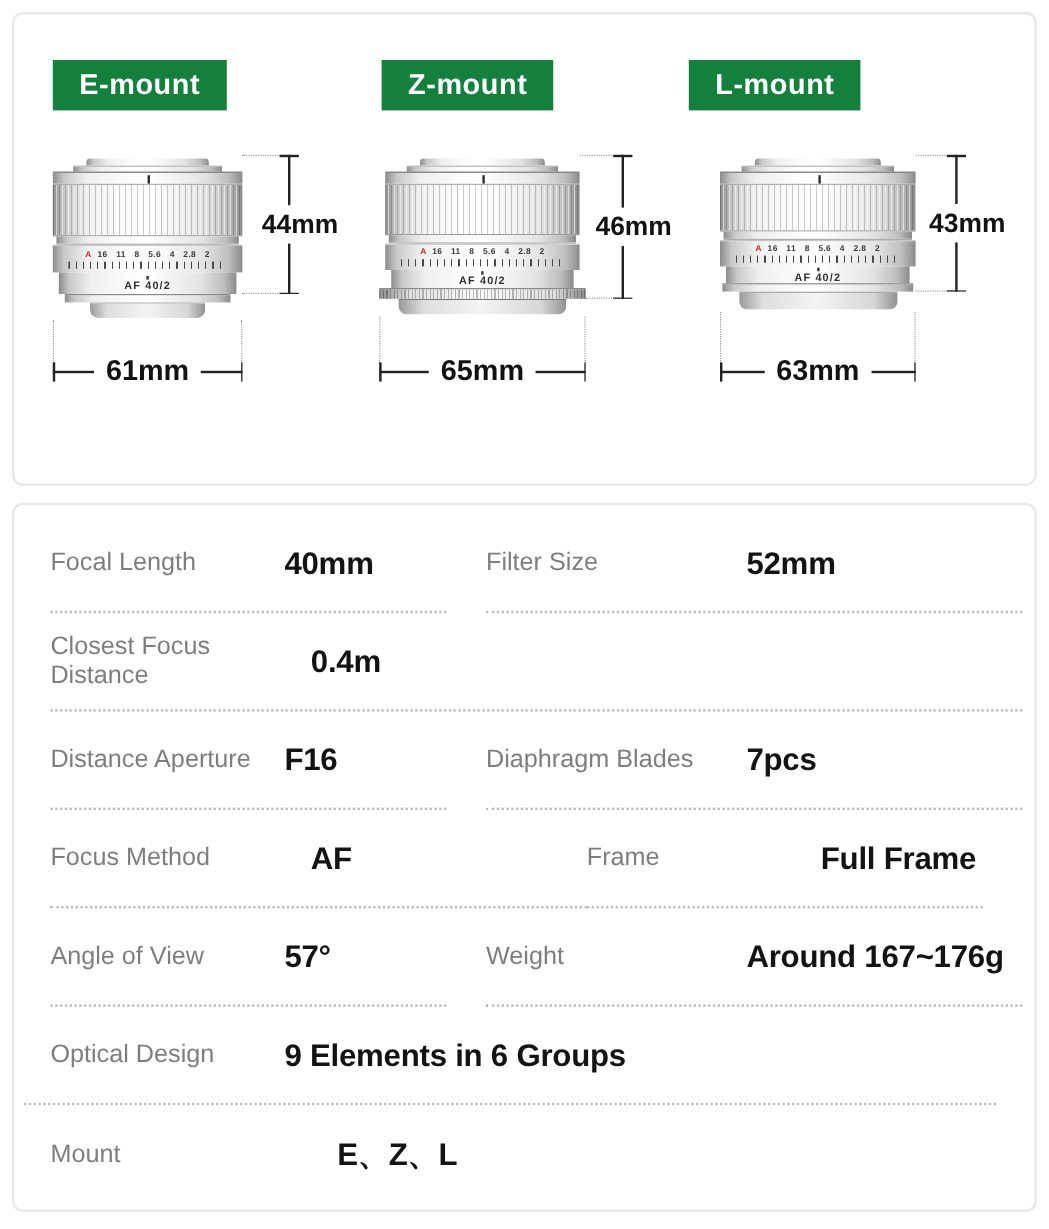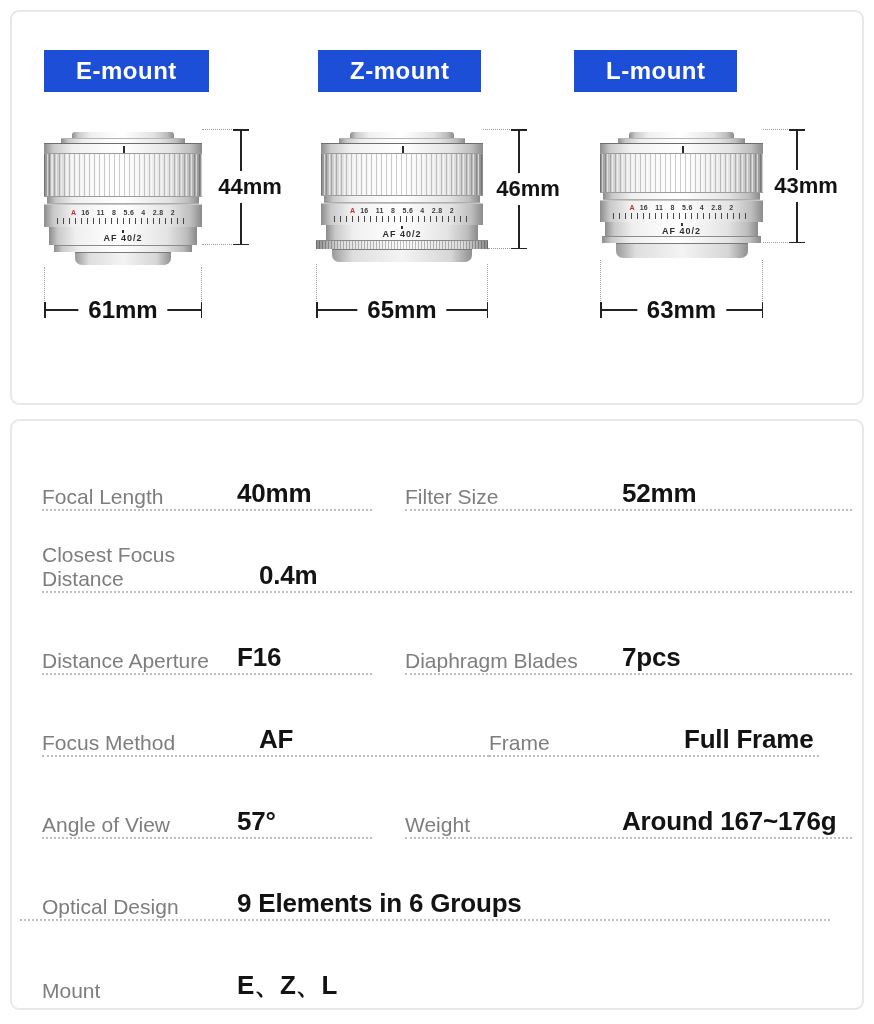--- a/index.html
+++ b/index.html
@@ -18,22 +18,22 @@
   
   .panel { position:absolute; top:0; height:100%; width:278px; }
   .p0 { left:0;     --lleft:32px; --lw:158px; --dimh:116px; --knurlh:44px; --aph:23px; --afh:18px;
         --hleft:32px; --hw:158px; --stepw:87%;  --steph:7px; --ringw:96px;  --ringh:13px; --lvtop:255px; }
   .p1 { left:278px; --lleft:31px; --lw:162px; --dimh:120px; --knurlh:43px; --aph:22px; --afh:15px;
         --hleft:26px; --hw:172px; --stepw:106%; --steph:9px; --ringw:140px; --ringh:13px; --lvtop:252px; }
   .p2 { left:556px; --lleft:32px; --lw:163px; --dimh:114px; --knurlh:40px; --aph:22px; --afh:14px;
         --hleft:32px; --hw:163px; --stepw:98%;  --steph:7px; --ringw:132px; --ringh:15px; --lvtop:248px; }
 
   .mount-tag {
-    position:absolute; top:38px; height:42px; line-height:42px; padding:0 32px;
-    background:#1d4ed8; color:#fff; font-size:24px; font-weight:600; letter-spacing:.5px;
+    position:absolute; top:38px; height:42px; line-height:42px; padding:0 22px;
+    background:#15803d; color:#fff; font-size:24px; font-weight:600; letter-spacing:.5px;
   }
   .p0 .mount-tag { left:32px; } .p1 .mount-tag { left:28px; } .p2 .mount-tag { left:6px; }
 
   .lens { position:absolute; top:120px; left:var(--lleft); width:var(--lw);
           display:flex; flex-direction:column; align-items:center; }
   .lens > div { flex:0 0 auto; }
   .metal, .cap1, .cap2, .rim, .smooth, .aperture, .af-band, .mstep {
     background:linear-gradient(90deg,#8c8c8c 0,#c9c9c9 6%,#efefef 18%,#fbfbfb 38%,#ffffff 50%,#f4f4f4 62%,#e3e3e3 80%,#bdbdbd 93%,#8a8a8a 100%);
   }
   .cap1 { width:64%; height:6px; border-radius:3px 3px 0 0; }
@@ -78,25 +78,25 @@
                 background:#fff; padding:3px 10px; font-size:24px; font-weight:600; color:#121212; z-index:2; white-space:nowrap; }
   .leader { position:absolute; }
   .leader.h { border-top:1.5px dotted #9d9d9d; height:0; }
   .lt { top:117px; left:calc(var(--lleft) + var(--lw)); width:calc(228px - var(--lleft) - var(--lw)); }
   .lb { top:calc(116px + var(--dimh)); left:calc(var(--hleft) + var(--hw)); width:calc(228px - var(--hleft) - var(--hw)); }
   .leader.v { border-left:1.5px dotted #9d9d9d; width:0; top:var(--lvtop); height:calc(305px - var(--lvtop)); }
   .lvl { left:var(--hleft); } .lvr { left:calc(var(--hleft) + var(--hw) - 1px); }
 
   
   .spec-row { display:flex; height:82px; flex:0 0 82px; }
-  .pair { display:flex; align-items:flex-end; border-bottom:2px dotted #bdbdbd; height:100%; }
+  .pair { display:flex; align-items:center; border-bottom:2px dotted #bdbdbd; height:100%; }
   .pairL { width:330px; margin-right:33px; }
   .pairR { flex:1; }
   .row-full .pair { width:100%; margin-left:-22px; padding-left:22px; margin-right:-8px; padding-right:8px; }
-  .no-sep { border-bottom:none !important; }
+  .no-sep { border-bottom:none !important;gap:44px; }
   .lbl { color:#7e7e7e; font-size:21px; font-weight:400; flex:0 0 auto; }
   .pairL .lbl, .row-full .lbl { width:195px; }
   .pairR .lbl { width:217px; }
   .val { color:#131313; font-size:26px; font-weight:700; letter-spacing:-.2px; white-space:nowrap; }
 </style>
 </head>
 <body>
 
 <div class="page">
 

